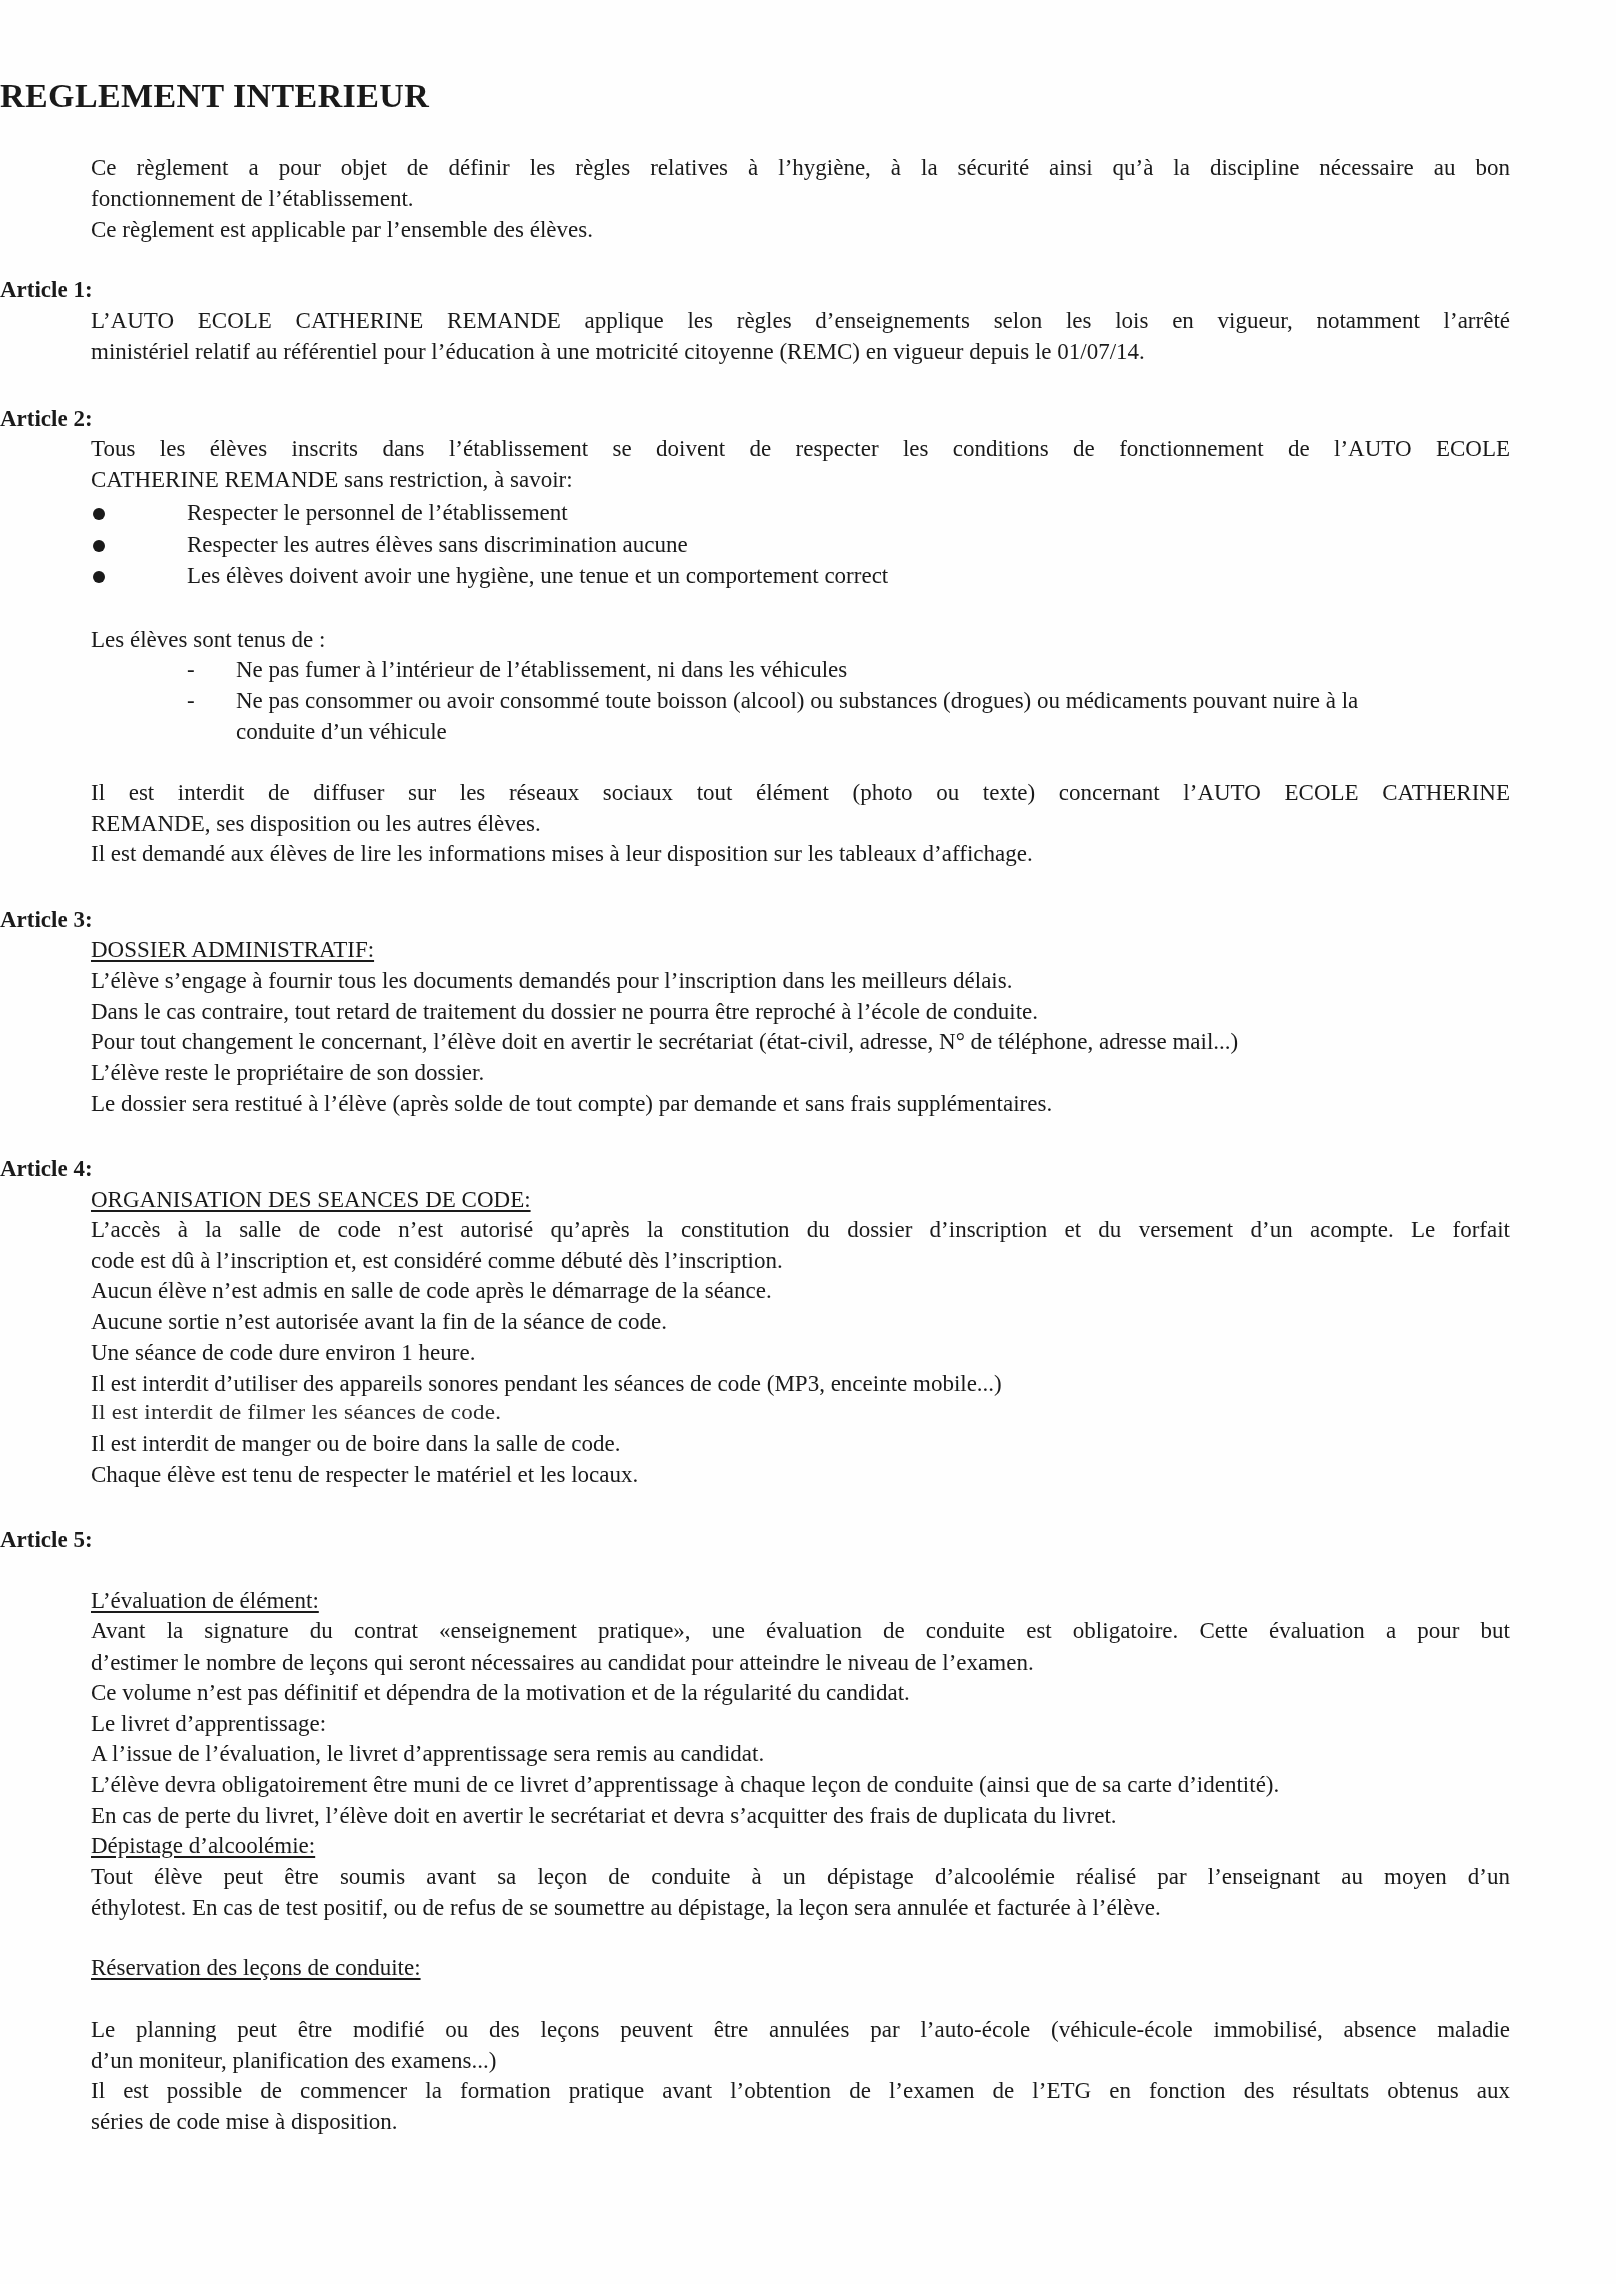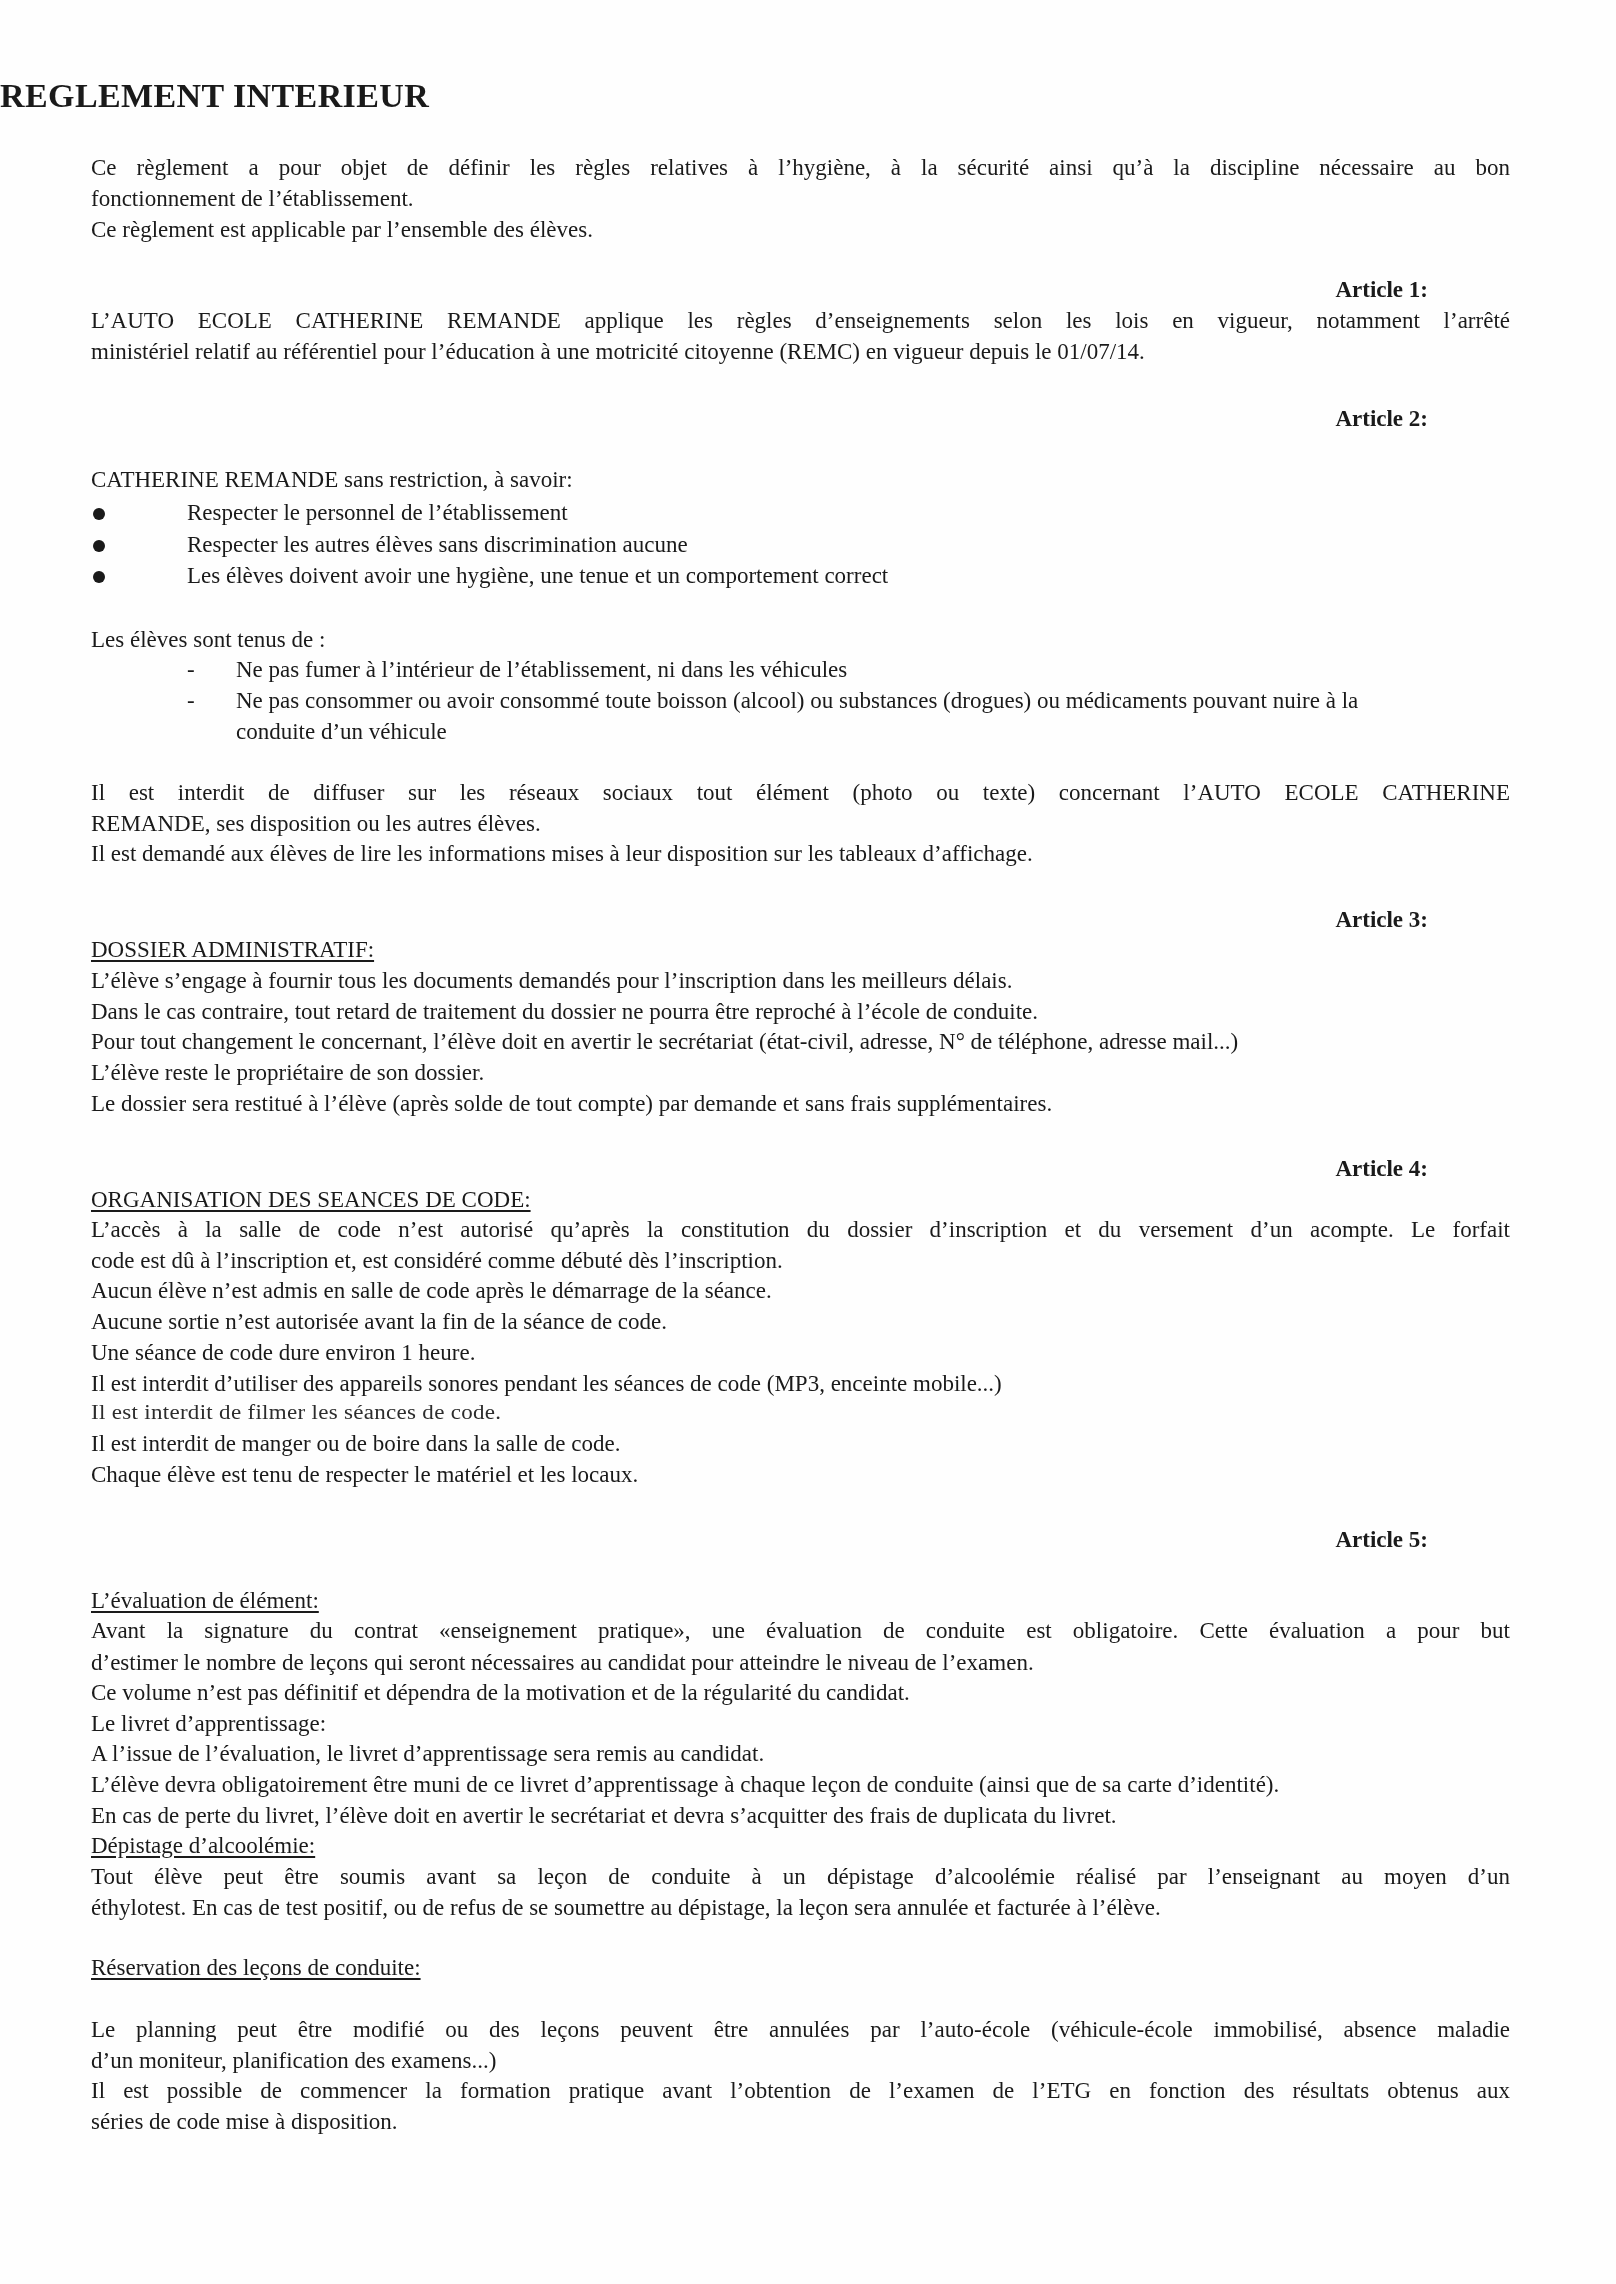--- a/index.html
+++ b/index.html
@@ -3,21 +3,21 @@
 <meta charset="utf-8">
 <style>
   html, body { margin: 0; padding: 0; background: #ffffff; }
   body { width: 1616px; height: 2284px; position: relative; overflow: hidden;
          font-family: "Liberation Serif", "DejaVu Serif", serif; color: #1a1a1a; }
   .page { position: absolute; left: 0; top: 0; width: 1616px; height: 2284px; background: #fefefe; }
   .title { position: absolute; top: 77px; left: 0; width: 1616px; text-align: left;
            font-size: 34px; font-weight: bold; letter-spacing: 0.4px; }
   .line { position: absolute; left: 91px; width: 1419px; font-size: 23px; line-height: 30px; white-space: nowrap; }
   .just { text-align: justify; text-align-last: justify; }
-  .art { position: absolute; left: 0; width: 1428px; text-align: right; font-size: 23px; font-weight: bold; line-height: 30px; }
+  .art { position: absolute; left: 0; width: 1428px; text-align: left; font-size: 23px; font-weight: bold; line-height: 30px; }
   .u { text-decoration: underline; text-underline-offset: 2.5px; }
   .bullet-dot { position: absolute; left: 93px; width: 11.8px; height: 11.8px; border-radius: 50%; background: #1a1a1a; }
   .bullet-text { position: absolute; left: 187px; font-size: 23px; line-height: 30px; white-space: nowrap; }
   .dash { position: absolute; left: 187px; font-size: 23px; line-height: 30px; }
   .dash-text { position: absolute; left: 236px; font-size: 23px; line-height: 30px; white-space: nowrap; }
   .faded { color: #2c2c2c; letter-spacing: 0.3px; transform: scaleY(0.88); transform-origin: left center; }
 </style>
 </head>
 <body>
 
@@ -27,20 +27,21 @@
 
   <div class="line just" style="top:153px">Ce règlement a pour objet de définir les règles relatives à l’hygiène, à la sécurité ainsi qu’à la discipline nécessaire au bon</div>
   <div class="line" style="top:184px">fonctionnement de l’établissement.</div>
   <div class="line" style="top:215px">Ce règlement est applicable par l’ensemble des élèves.</div>
 
   <div class="art" style="top:275px">Article 1:</div>
   <div class="line just" style="top:306px">L’AUTO ECOLE CATHERINE REMANDE applique les règles d’enseignements selon les lois en vigueur, notamment l’arrêté</div>
   <div class="line" style="top:337px">ministériel relatif au référentiel pour l’éducation à une motricité citoyenne (REMC) en vigueur depuis le 01/07/14.</div>
 
   <div class="art" style="top:404px">Article 2:</div>
+  <div class="line just" style="top:434px">Tous les élèves inscrits dans l’établissement se doivent de respecter les conditions de fonctionnement de l’AUTO ECOLE</div>
   <div class="line" style="top:465px">CATHERINE REMANDE sans restriction, à savoir:</div>
 
   <span class="bullet-dot" style="top:508px"></span>
   <div class="bullet-text" style="top:498px">Respecter le personnel de l’établissement</div>
   <span class="bullet-dot" style="top:540px"></span>
   <div class="bullet-text" style="top:530px">Respecter les autres élèves sans discrimination aucune</div>
   <span class="bullet-dot" style="top:571px"></span>
   <div class="bullet-text" style="top:561px">Les élèves doivent avoir une hygiène, une tenue et un comportement correct</div>
 
   <div class="line" style="top:625px">Les élèves sont tenus de :</div>

